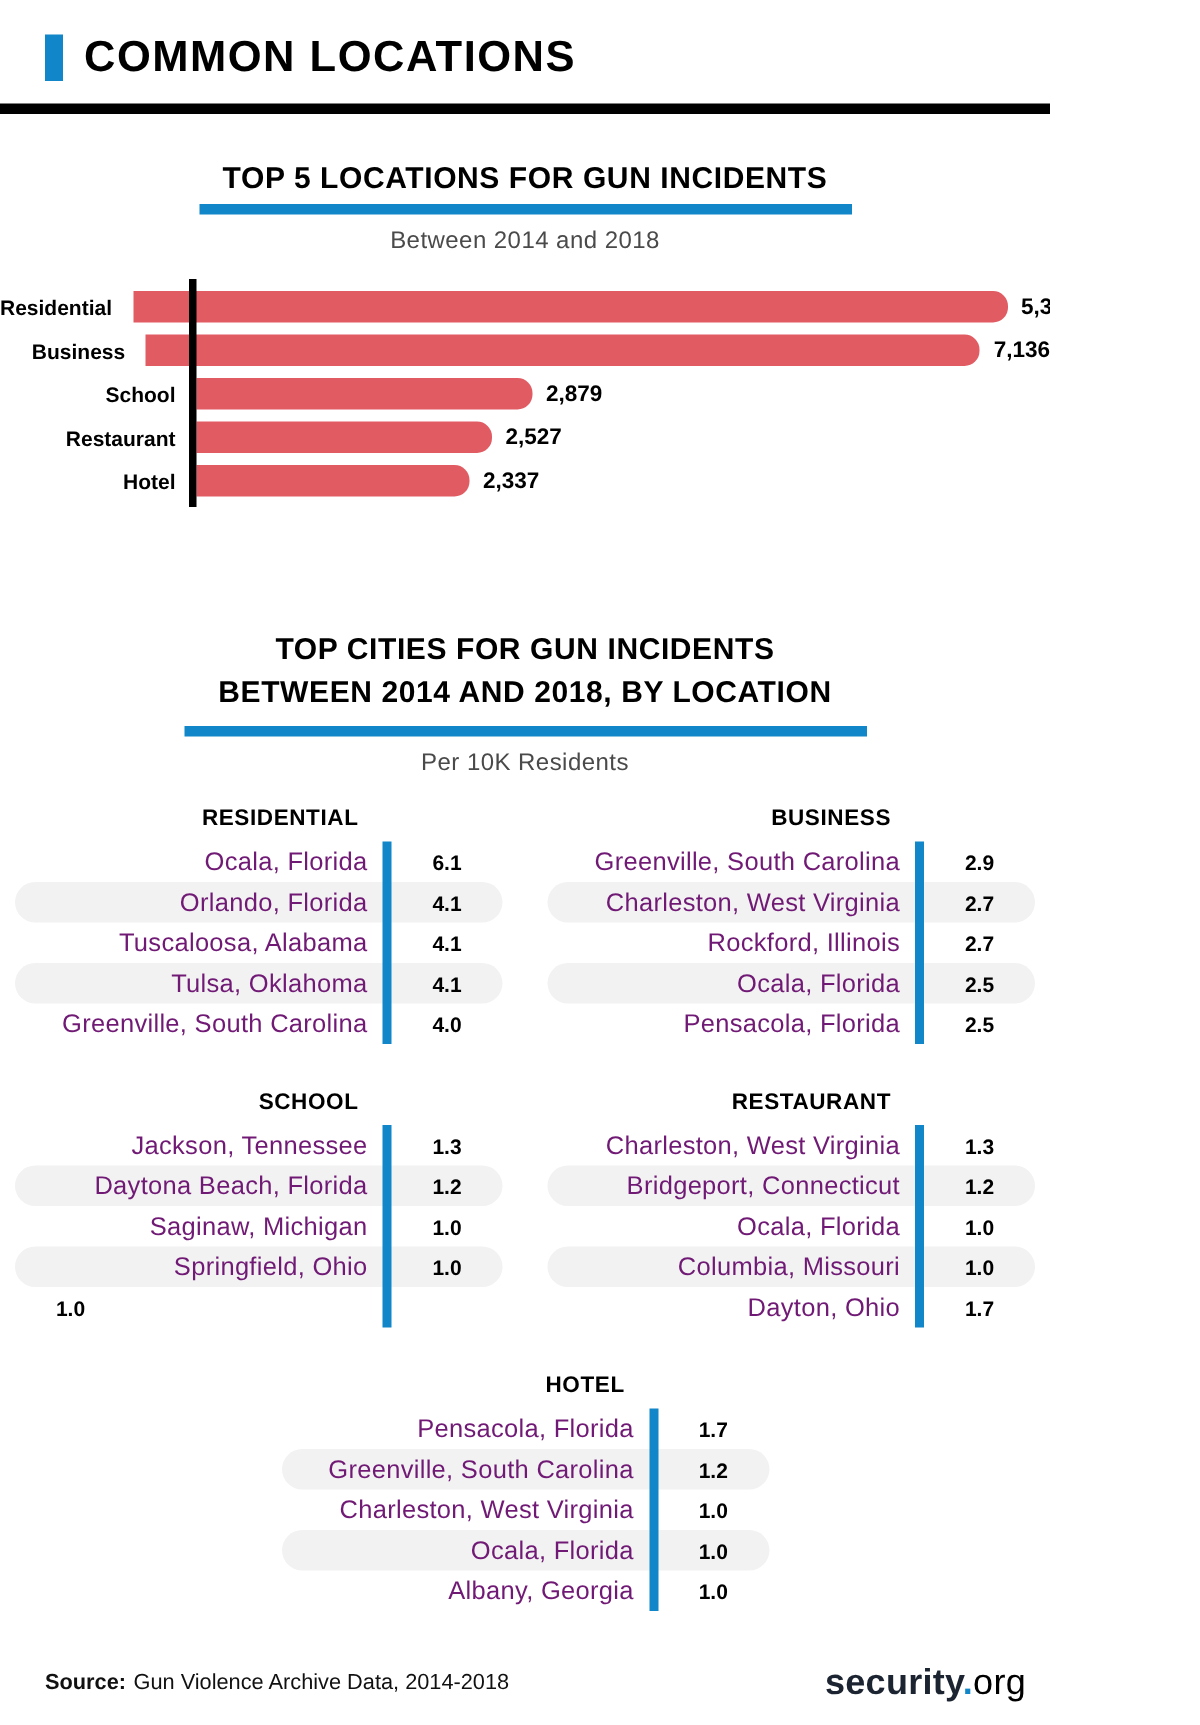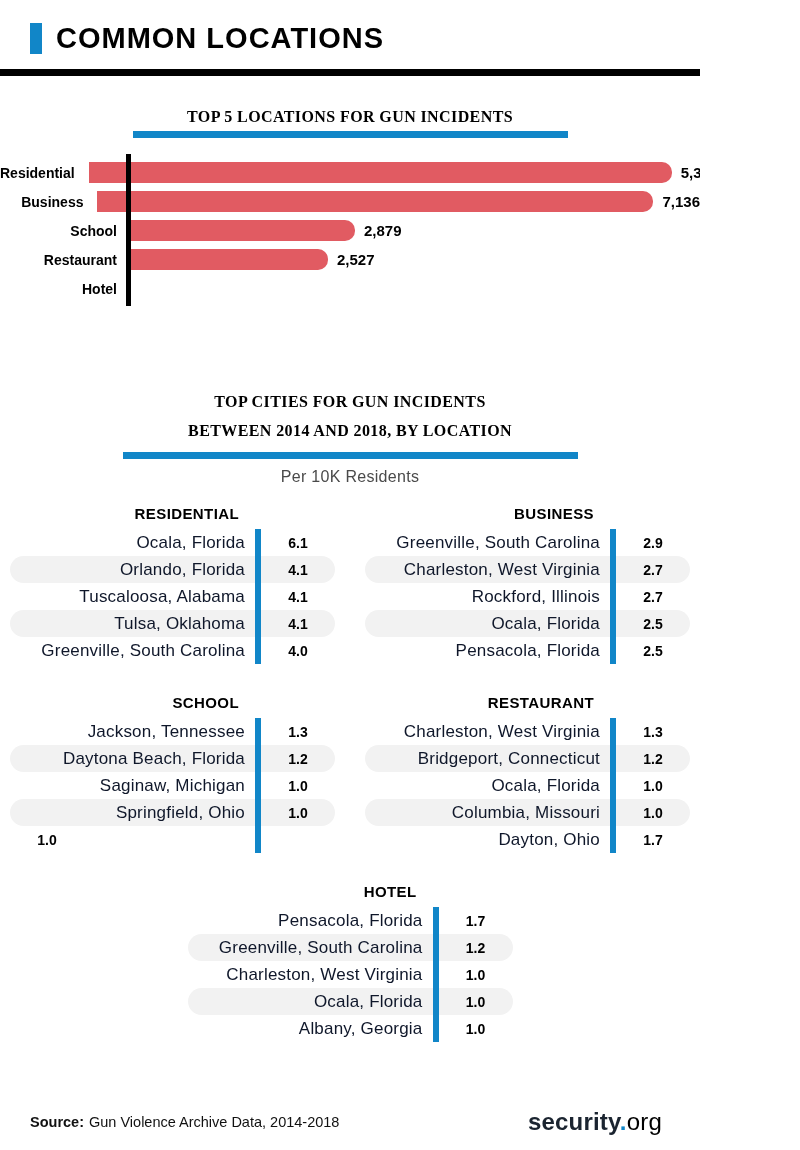--- a/index.html
+++ b/index.html
@@ -18,21 +18,21 @@
   .page{position:relative;width:700px;height:1150px;overflow:hidden;background:#fff;}
 
   
   .masthead{display:flex;align-items:center;gap:14px;padding:22px 0 0 30px;}
   .accent-block{width:12px;height:31px;background:var(--blue);}
   .masthead-title{font-size:29px;font-weight:800;letter-spacing:1px;}
   .top-rule{height:7px;background:#000;margin-top:14px;}
 
   
   .center{text-align:center;}
-  .sec-title{font-size:16px;font-weight:800;letter-spacing:.4px;font-family:Liberation Serif, serif;}
+  .sec-title{font-size:20px;font-weight:800;letter-spacing:.4px;}
   .two-line{line-height:29px;}
   .chart-head{margin-top:32px;}
   .tables-head{margin-top:84px;}
   .rule-blue{height:7px;background:var(--blue);margin:5px auto 0;}
   .rule-chart{width:435px;}
   .rule-tables{width:455px;margin-top:7px;}
   .subtitle{font-size:16px;color:var(--sub-gray);margin-top:9px;letter-spacing:.3px;}
 
   
   .bar-chart{position:relative;margin-top:20px;}
@@ -45,25 +45,25 @@
 
   
   .tables-grid{width:680px;margin:19px auto 0;display:grid;grid-template-columns:325px 325px;column-gap:30px;row-gap:30px;}
   .hotel-cell{grid-column:1 / -1;display:flex;justify-content:center;}
   .city-table{width:325px;}
   .t-title{font-size:15px;font-weight:800;letter-spacing:.4px;text-align:right;margin:0 80px 7px 0;padding-right:16px;}
   .t-body{position:relative;}
   .t-vbar{position:absolute;right:74px;top:0;bottom:0;width:6px;background:var(--blue);}
   .t-row{display:flex;align-items:center;height:27px;border-radius:14px;}
   .t-row.alt{background:var(--row-gray);justify-content:space-between;}
-  .t-city{flex:1;text-align:right;font-size:17px;padding-right:16px;letter-spacing:.2px;color:#0f172a;}
+  .t-city{flex:1;text-align:right;font-size:17px;padding-right:16px;letter-spacing:.2px;color:#701a75;}
   .t-val{width:74px;text-align:center;font-size:14px;font-weight:700;}
 
   
-  .footer{position:absolute;left:30px;right:38px;bottom:14px;display:flex;justify-content:space-between;align-items:center;}
+  .footer{position:absolute;left:30px;right:16px;bottom:14px;display:flex;justify-content:space-between;align-items:center;}
   .source{font-size:14.5px;color:#111;}
   .source-label{font-weight:700;}
   .source-text{margin-left:5px;}
   .logo{font-size:24px;letter-spacing:.2px;}
   .logo-security{font-weight:800;color:#1b2430;}
   .logo-dot{font-weight:800;color:var(--blue);}
   .logo-org{font-weight:400;color:#000000;}
 </style>
 </head>
 <body>
@@ -72,20 +72,21 @@
 
   <div class="masthead">
     <div class="accent-block"></div>
     <h1 class="masthead-title">COMMON LOCATIONS</h1>
   </div>
   <div class="top-rule"></div>
 
   <div class="chart-head center">
     <h2 class="sec-title">TOP 5 LOCATIONS FOR GUN INCIDENTS</h2>
     <div class="rule-blue rule-chart"></div>
+    <div class="subtitle">Between 2014 and 2018</div>
   </div>
 
   <div class="bar-chart">
     <div class="bar-axis"></div>
 
     <div class="bar-row">
       <span class="bar-label">Residential</span>
       <div class="bar-area">
         <div class="bar-fill" style="width: 583px; background: rgb(225, 91, 98);"></div>
         <span class="bar-value">5,363</span>
@@ -107,20 +108,24 @@
     </div>
     <div class="bar-row">
       <span class="bar-label">Restaurant</span>
       <div class="bar-area">
         <div class="bar-fill" style="width: 197px; background: rgb(225, 91, 98);"></div>
         <span class="bar-value">2,527</span>
       </div>
     </div>
     <div class="bar-row">
       <span class="bar-label">Hotel</span>
+      <div class="bar-area">
+        <div class="bar-fill" style="width: 182px; background: rgb(225, 91, 98);"></div>
+        <span class="bar-value">2,337</span>
+      </div>
     </div>
   </div>
 
   <div class="tables-head center">
     <h2 class="sec-title two-line">
       <span>TOP CITIES FOR GUN INCIDENTS</span><br>
       <span>BETWEEN 2014 AND 2018, BY LOCATION</span>
     </h2>
     <div class="rule-blue rule-tables"></div>
     <div class="subtitle">Per 10K Residents</div>

